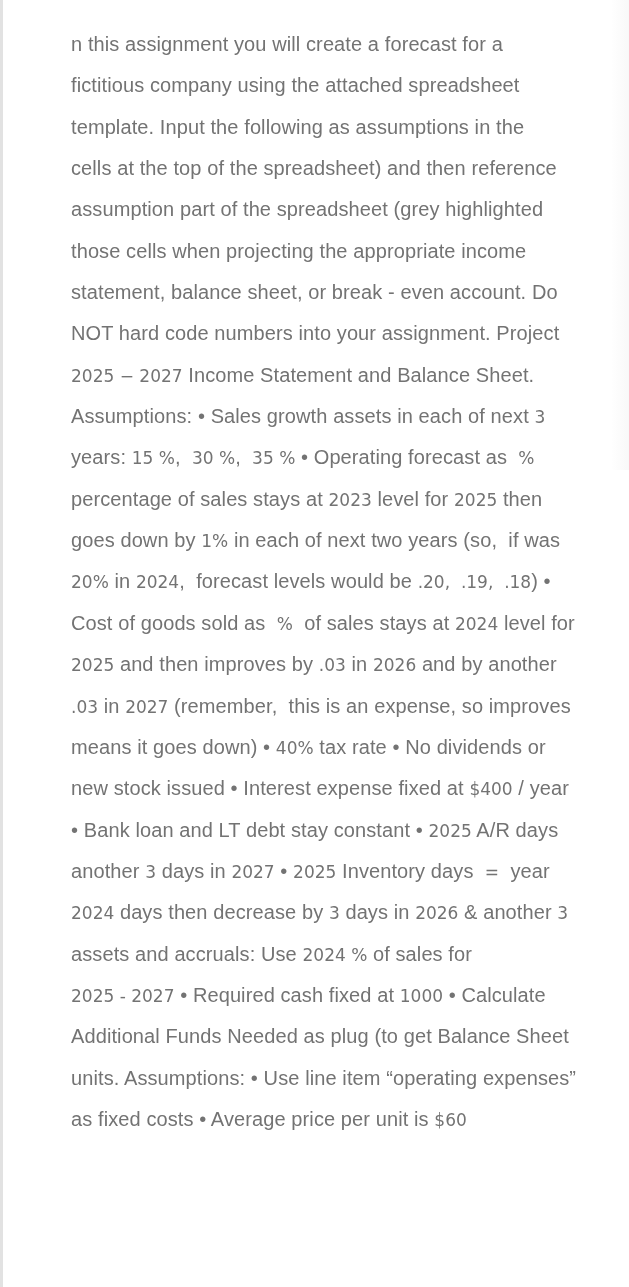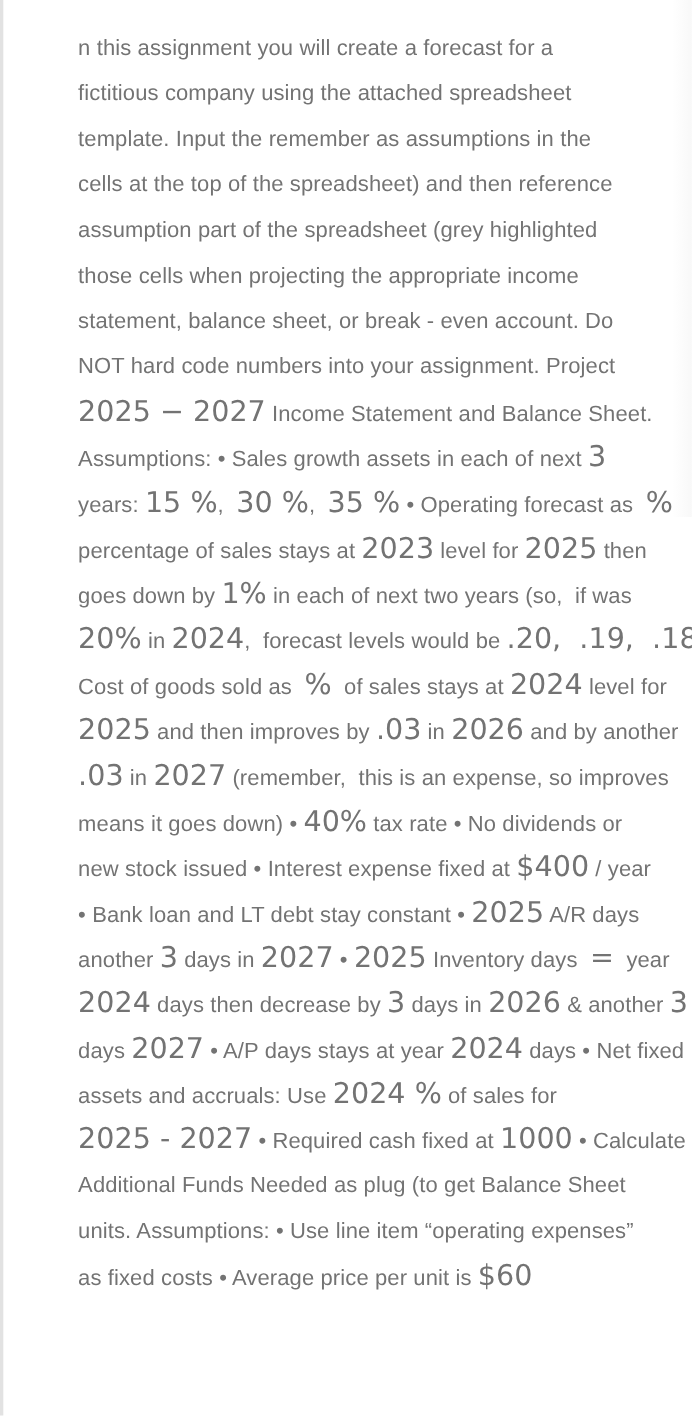--- a/index.html
+++ b/index.html
@@ -46,56 +46,55 @@
     height: 41.35px;
     line-height: 41.35px;
     font-size: 20px;
     white-space: pre;
     font-family: "Liberation Sans", sans-serif;
     letter-spacing: 0.1px;
   }
   .line span { white-space: pre; }
   .seg-math {
     font-family: "DejaVu Sans", sans-serif;
-    font-size: 26px;
+    font-size: 17px;
     letter-spacing: 0;
   }
   .seg-body {
     font-family: "Liberation Sans", sans-serif;
   }
 </style>
 </head>
 <body>
 
 <div class="page">
   <div class="page-edge-left"></div>
   <div class="page-edge-right"></div>
   <div class="doc" style="color: #737373;">
       <div class="line"><span class="seg-body">n this assignment you will create a forecast for a</span></div>
       <div class="line"><span class="seg-body">fictitious company using the attached spreadsheet</span></div>
-      <div class="line"><span class="seg-body">template. Input the remember as assumptions in the</span></div>
+      <div class="line"><span class="seg-body">template. Input the following as assumptions in the</span></div>
       <div class="line"><span class="seg-body">cells at the top of the spreadsheet) and then reference</span></div>
       <div class="line"><span class="seg-body">assumption part of the spreadsheet (grey highlighted</span></div>
       <div class="line"><span class="seg-body">those cells when projecting the appropriate income</span></div>
       <div class="line"><span class="seg-body">statement, balance sheet, or break - even account. Do</span></div>
       <div class="line"><span class="seg-body">NOT hard code numbers into your assignment. Project</span></div>
       <div class="line"><span class="seg-math">2025 − 2027</span><span class="seg-body"> Income Statement and Balance Sheet.</span></div>
       <div class="line"><span class="seg-body">Assumptions: • Sales growth assets in each of next </span><span class="seg-math">3</span></div>
       <div class="line"><span class="seg-body">years: </span><span class="seg-math">15 %</span><span class="seg-body">,  </span><span class="seg-math">30 %</span><span class="seg-body">,  </span><span class="seg-math">35 %</span><span class="seg-body"> • Operating forecast as  </span><span class="seg-math">%</span></div>
       <div class="line"><span class="seg-body">percentage of sales stays at </span><span class="seg-math">2023</span><span class="seg-body"> level for </span><span class="seg-math">2025</span><span class="seg-body"> then</span></div>
       <div class="line"><span class="seg-body">goes down by </span><span class="seg-math">1%</span><span class="seg-body"> in each of next two years (so,  if was</span></div>
       <div class="line"><span class="seg-math">20%</span><span class="seg-body"> in </span><span class="seg-math">2024</span><span class="seg-body">,  forecast levels would be </span><span class="seg-math">.20,  .19,  .18</span><span class="seg-body">) •</span></div>
       <div class="line"><span class="seg-body">Cost of goods sold as  </span><span class="seg-math">%</span><span class="seg-body">  of sales stays at </span><span class="seg-math">2024</span><span class="seg-body"> level for</span></div>
       <div class="line"><span class="seg-math">2025</span><span class="seg-body"> and then improves by </span><span class="seg-math">.03</span><span class="seg-body"> in </span><span class="seg-math">2026</span><span class="seg-body"> and by another</span></div>
       <div class="line"><span class="seg-math">.03</span><span class="seg-body"> in </span><span class="seg-math">2027</span><span class="seg-body"> (remember,  this is an expense, so improves</span></div>
       <div class="line"><span class="seg-body">means it goes down) • </span><span class="seg-math">40%</span><span class="seg-body"> tax rate • No dividends or</span></div>
       <div class="line"><span class="seg-body">new stock issued • Interest expense fixed at </span><span class="seg-math">$400</span><span class="seg-body"> / year</span></div>
       <div class="line"><span class="seg-body">• Bank loan and LT debt stay constant • </span><span class="seg-math">2025</span><span class="seg-body"> A/R days</span></div>
       <div class="line"><span class="seg-body">another </span><span class="seg-math">3</span><span class="seg-body"> days in </span><span class="seg-math">2027</span><span class="seg-body"> • </span><span class="seg-math">2025</span><span class="seg-body"> Inventory days  </span><span class="seg-math">=</span><span class="seg-body">  year</span></div>
       <div class="line"><span class="seg-math">2024</span><span class="seg-body"> days then decrease by </span><span class="seg-math">3</span><span class="seg-body"> days in </span><span class="seg-math">2026</span><span class="seg-body"> &amp; another </span><span class="seg-math">3</span></div>
-      <div class="line"><span class="seg-body">days </span><span class="seg-math">2027</span><span class="seg-body"> • A/P days stays at year </span><span class="seg-math">2024</span><span class="seg-body"> days • Net fixed</span></div>
       <div class="line"><span class="seg-body">assets and accruals: Use </span><span class="seg-math">2024 %</span><span class="seg-body"> of sales for</span></div>
       <div class="line"><span class="seg-math">2025 - 2027</span><span class="seg-body"> • Required cash fixed at </span><span class="seg-math">1000</span><span class="seg-body"> • Calculate</span></div>
       <div class="line"><span class="seg-body">Additional Funds Needed as plug (to get Balance Sheet</span></div>
       <div class="line"><span class="seg-body">units. Assumptions: • Use line item “operating expenses”</span></div>
       <div class="line"><span class="seg-body">as fixed costs • Average price per unit is </span><span class="seg-math">$60</span></div>
     </div>
 </div>
 
 </body></html>

